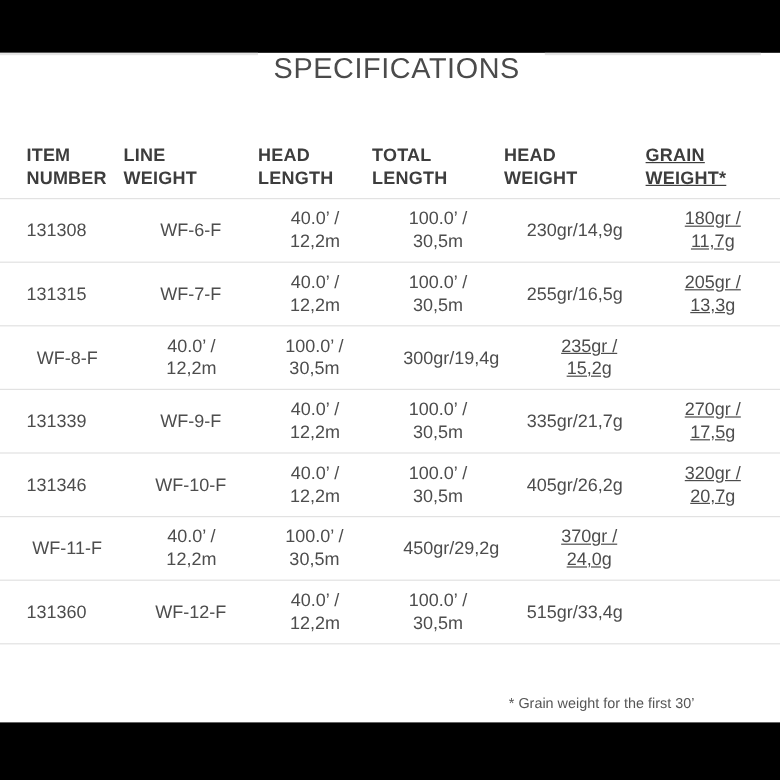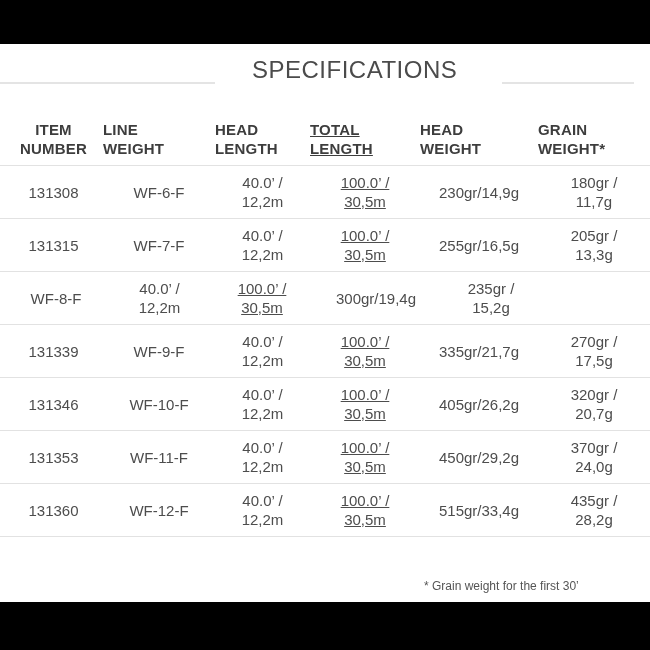--- a/index.html
+++ b/index.html
@@ -11,21 +11,21 @@
     background: #ffffff;
     font-family: "Liberation Sans", sans-serif;
   }
   .bar { position: absolute; left: 0; width: 650px; background: #000000; }
   .bar-top { top: 0; height: 44px; }
   .bar-bottom { top: 602px; height: 48px; }
 
   .title-row {
     position: absolute; top: 44px; left: 0;
     width: 650px; height: 40px;
-    display: flex; align-items: flex-end; gap: 24px;
+    display: flex; align-items: flex-start;
   }
   .hline { height: 2px; background: #e4e4e4; }
   .hline-left { width: 215px; }
   .hline-right { flex: 1; margin-right: 16px; }
   .page-title {
     font-size: 24px; font-weight: 400;
     color: #4b4b4b; letter-spacing: 0.5px;
     margin: 0 21px 0 13px;
     white-space: nowrap;
   }
@@ -40,26 +40,26 @@
   .tr { height: 53px; }
   .th {
     font-weight: bold; color: #3d3d3d;
     font-size: 15px; line-height: 19px;
     text-align: left; letter-spacing: 0.2px;
   }
   .td {
     color: #4d4d4d; font-size: 15px; line-height: 19px;
     text-align: center;
   }
-  .c1 { width: 103px; text-align: center; padding-left: 4px; }
+  .c1 { width: 103px; text-align: left; padding-left: 22px; }
   .c2 { width: 112px; }
   .c3 { width: 95px; }
-  .c4 { width: 110px; text-decoration: underline; }
+  .c4 { width: 110px; }
   .c5 { width: 118px; }
-  .c6 { width: 112px; }
+  .c6 { width: 112px; text-decoration: underline; }
   .cell-line { display: block; }
 
   .footnote {
     position: absolute; top: 579px; left: 424px;
     font-size: 12px; color: #555555;
     white-space: nowrap;
   }
 </style>
 </head>
 <body>
@@ -184,21 +184,20 @@
       <span class="cell-line">30,5m</span>
     </div>
     <div class="td c5">405gr/26,2g</div>
     <div class="td c6">
       <span class="cell-line">320gr /</span>
       <span class="cell-line">20,7g</span>
     </div>
   </div>
 
   <div class="tr">
-    <div class="td c1">131353</div>
     <div class="td c2">WF-11-F</div>
     <div class="td c3">
       <span class="cell-line">40.0’ /</span>
       <span class="cell-line">12,2m</span>
     </div>
     <div class="td c4">
       <span class="cell-line">100.0’ /</span>
       <span class="cell-line">30,5m</span>
     </div>
     <div class="td c5">450gr/29,2g</div>
@@ -213,23 +212,19 @@
     <div class="td c2">WF-12-F</div>
     <div class="td c3">
       <span class="cell-line">40.0’ /</span>
       <span class="cell-line">12,2m</span>
     </div>
     <div class="td c4">
       <span class="cell-line">100.0’ /</span>
       <span class="cell-line">30,5m</span>
     </div>
     <div class="td c5">515gr/33,4g</div>
-    <div class="td c6">
-      <span class="cell-line">435gr /</span>
-      <span class="cell-line">28,2g</span>
-    </div>
   </div>
 
 </div>
 
 <div class="footnote">* Grain weight for the first 30’</div>
 
 <div class="bar bar-bottom"></div>
 
 </body></html>

